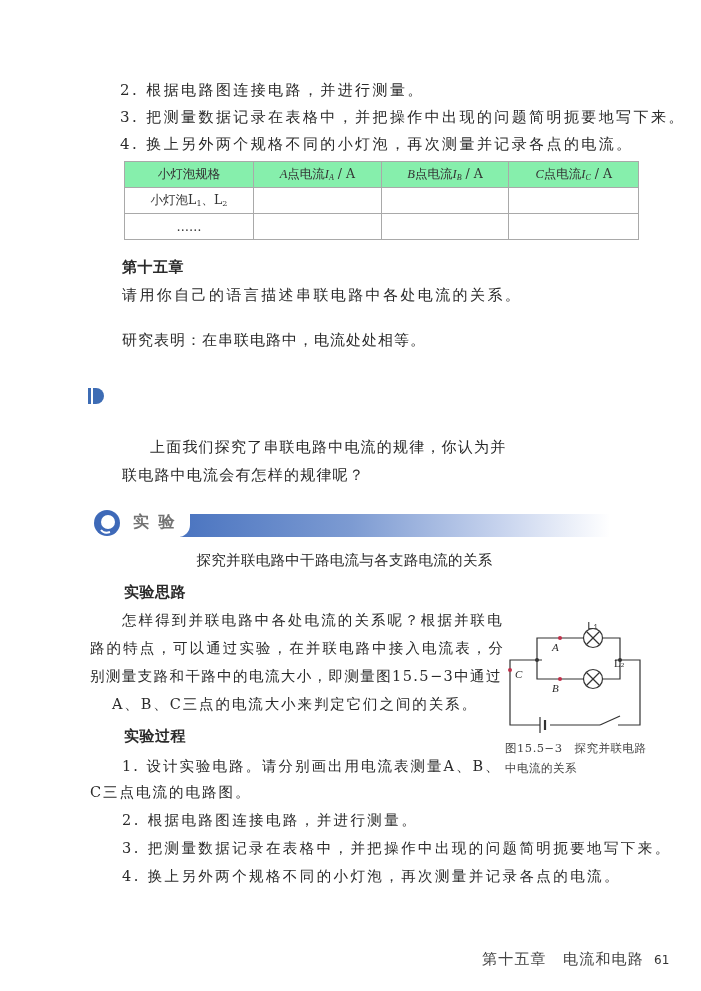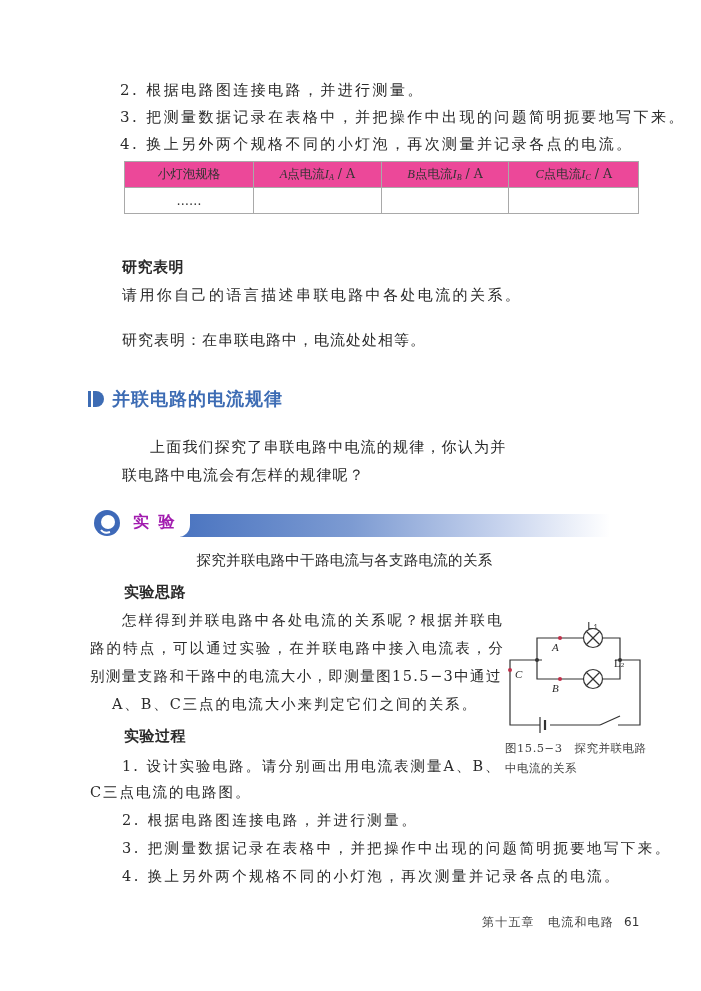--- a/index.html
+++ b/index.html
@@ -11,35 +11,35 @@
   .line { font-size: 15px; letter-spacing: 2.4px; white-space: nowrap; line-height: 20px; }
   .heading { font-size: 15px; font-weight: bold; letter-spacing: 0.5px; white-space: nowrap; }
   .sans { font-family: "DejaVu Sans", "Liberation Sans", sans-serif; }
   table.data {
     border-collapse: collapse; position: absolute; left: 124px; top: 161px; width: 515px;
     font-size: 12.5px; color: #333;
   }
   table.data td, table.data th {
     border: 1px solid #a9a9a9; height: 25px; text-align: center; font-weight: normal; padding: 0;
   }
-  table.data th { background: #ec4899; }
+  table.data th { background: #86efac; }
   .mi { font-style: italic; font-family: "Liberation Serif", serif; }
   .sub { font-size: 8px; vertical-align: -2px; }
   .sec-title { color: #3d6cb4; font-size: 18px; font-weight: bold; letter-spacing: 1px; }
   .banner-bar {
     position: absolute; left: 180px; top: 514px; width: 430px; height: 23px;
     background: linear-gradient(to right, #4a74c0 0%, #7d9bd2 40%, #c8d4ee 75%, rgba(255,255,255,0) 100%);
     border-top-left-radius: 10px;
   }
   .banner-tab {
     position: absolute; left: 84px; top: 508px; width: 106px; height: 29px;
     background: #fff; border-bottom-right-radius: 12px;
   }
   .caption { font-size: 11.5px; color: #444; letter-spacing: 0.5px; line-height: 20px; }
-  .footer { font-size: 12px; color: #444; letter-spacing: 1.2px; }
+  .footer { font-size: 15px; color: #444; letter-spacing: 1.2px; margin-top: 36px; }
 </style>
 </head>
 <body>
 
 <div class="abs line" style="left:120px; top:80px;">
   <span>2.</span> <span>根据电路图连接电路，并进行测量。</span>
 </div>
 <div class="abs line" style="left:120px; top:107px;">
   <span>3.</span> <span>把测量数据记录在表格中，并把操作中出现的问题简明扼要地写下来。</span>
 </div>
@@ -49,51 +49,56 @@
 
 <table class="data">
   <tbody>
       <tr>
     <th style="width:128px;"><span>小灯泡规格</span></th>
     <th><span class="mi">A</span><span>点电流</span><span class="mi">I</span><span class="mi sub">A</span><span> / A</span></th>
     <th><span class="mi">B</span><span>点电流</span><span class="mi">I</span><span class="mi sub">B</span><span> / A</span></th>
     <th><span class="mi">C</span><span>点电流</span><span class="mi">I</span><span class="mi sub">C</span><span> / A</span></th>
   </tr>
   <tr>
+    <td><span>小灯泡L</span><span class="sub">1</span><span>、L</span><span class="sub">2</span></td>
+    <td></td>
+    <td></td>
+    <td></td>
+  </tr>
+  <tr>
     <td>……</td>
     <td></td>
     <td></td>
     <td></td>
   </tr>
 </tbody>
   </table>
 
-<div class="abs heading" style="left:122px; top:258px;">研究表明</div>
+<div class="abs heading" style="left:122px; top:258px;">第十五章</div>
 <div class="abs line" style="left:122px; top:285px;">请用你自己的语言描述串联电路中各处电流的关系。</div>
 <div class="abs line" style="left:122px; top:330px; letter-spacing:1px;">研究表明：在串联电路中，电流处处相等。</div>
 
 <div class="abs" style="left:88px; top:387px; display:flex; align-items:center;">
   <svg width="16" height="18" viewBox="0 0 16 18">
     <rect x="0" y="1" width="3" height="16" fill="#3d6cb4"></rect>
     <path d="M5 1 H8 A8 8 0 0 1 8 17 H5 Z" fill="#3d6cb4"></path>
   </svg>
-  <span class="sec-title sans" style="margin-left:8px;">并联电路的电流规律</span>
 </div>
 
 <div class="abs line" style="left:150px; top:437px; letter-spacing:1.2px;">上面我们探究了串联电路中电流的规律，你认为并</div>
 <div class="abs line" style="left:122px; top:465px; letter-spacing:1.2px;">联电路中电流会有怎样的规律呢？</div>
 
 <div class="banner-bar"></div>
 <div class="banner-tab"></div>
 <svg class="abs" style="left:92px; top:508px;" width="30" height="30" viewBox="0 0 30 30">
   <circle cx="15" cy="15" r="13" fill="#3e69b8"></circle>
   <circle cx="16" cy="14" r="7" fill="#ffffff"></circle>
   <path d="M9 22 Q12 26 18 24" stroke="#ffffff" stroke-width="2" fill="none"></path>
 </svg>
-<div class="abs sans" style="left:133px; top:512px; font-size:16px; font-weight:bold; color:#a21caf; letter-spacing:2px;">实 验</div>
+<div class="abs sans" style="left:133px; top:512px; font-size:16px; font-weight:bold; color:#737373; letter-spacing:2px;">实 验</div>
 <div class="abs sans" style="left:0; width:689px; top:551px; text-align:center; font-size:14.5px; color:#2a2a2a; letter-spacing:0.3px;">探究并联电路中干路电流与各支路电流的关系</div>
 
 <div class="abs heading" style="left:124px; top:583px;">实验思路</div>
 <div class="abs line" style="left:122px; top:610px; font-size:14.5px; letter-spacing:2.1px;">怎样得到并联电路中各处电流的关系呢？根据并联电</div>
 <div class="abs line" style="left:90px; top:638px; font-size:14.5px; letter-spacing:2.1px;">路的特点，可以通过实验，在并联电路中接入电流表，分</div>
 <div class="abs line" style="left:90px; top:666px; font-size:14.5px; letter-spacing:1.4px;">别测量支路和干路中的电流大小，即测量图15.5−3中通过</div>
 <div class="abs line" style="left:90px; top:694px; font-size:14.5px; letter-spacing:1.9px;margin-left:22px;">A、B、C三点的电流大小来判定它们之间的关系。</div>
 
 <svg class="abs" style="left:505px; top:615px;" width="145" height="120" viewBox="0 0 145 120">
   <g stroke="#333" stroke-width="1.2" fill="none">

